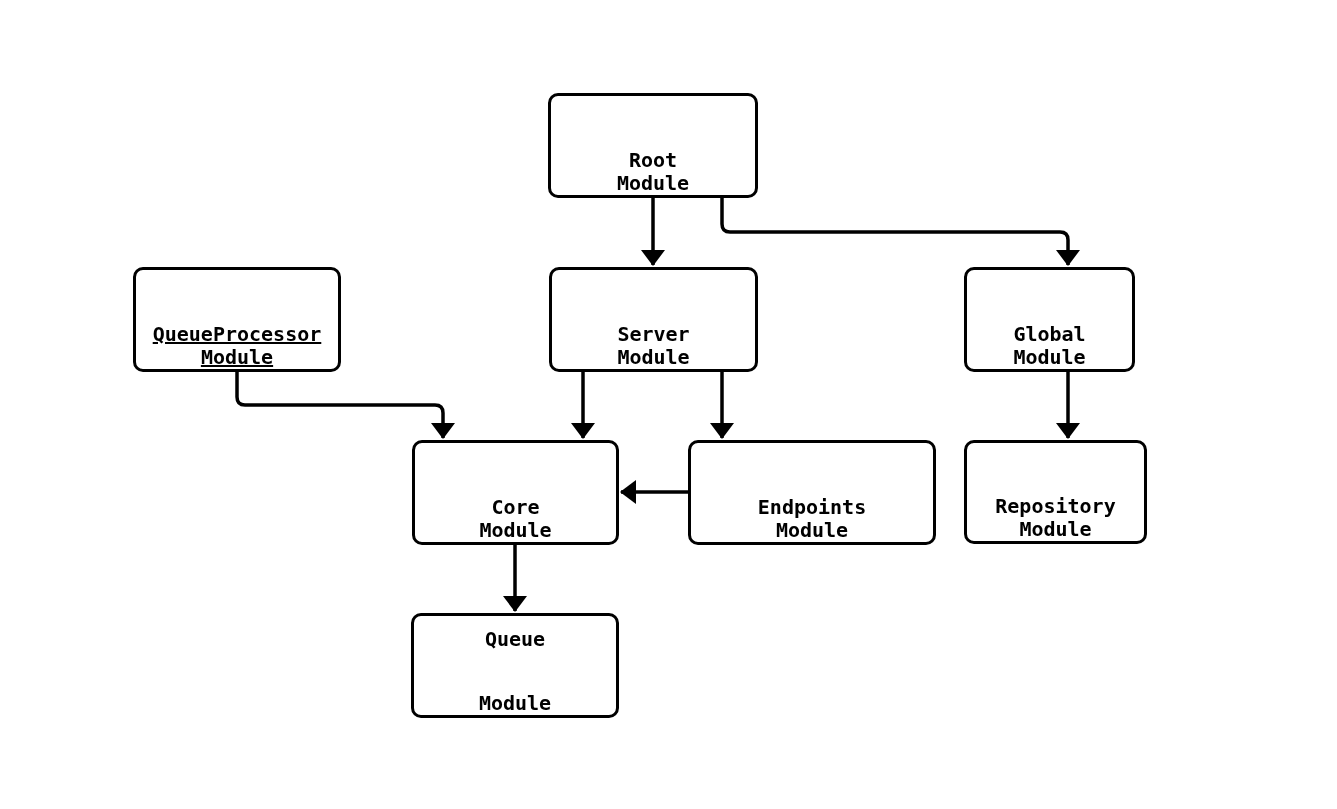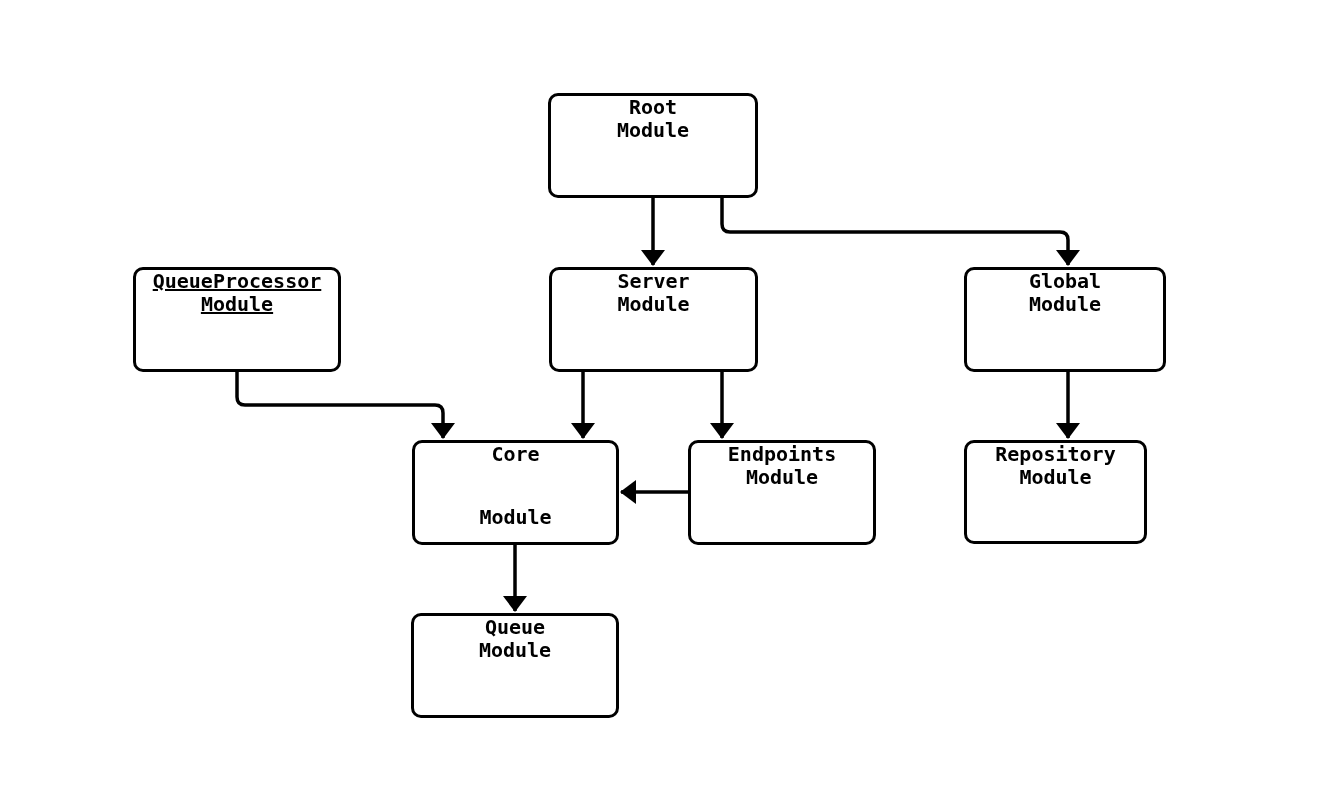--- a/index.html
+++ b/index.html
@@ -34,21 +34,21 @@
   }
   .node {
     position: absolute;
     box-sizing: border-box;
     background: #ffffff;
     border: 3.5px solid #000000;
     border-radius: 10px;
     display: flex;
     flex-direction: column;
     align-items: center;
-    justify-content: flex-start;
+    justify-content: flex-end;
     text-align: center;
     font-weight: bold;
     font-size: 20px;
     line-height: 23px;
     color: #000000;
   }
 </style>
 </head>
 <body>
 
@@ -74,34 +74,34 @@
         <div class="node-line">Module</div>
       </div>
       <div class="node" style="left: 133px; top: 267px; width: 208px; height: 105px; text-decoration: underline;">
         <div class="node-line">QueueProcessor</div>
         <div class="node-line">Module</div>
       </div>
       <div class="node" style="left: 549px; top: 267px; width: 209px; height: 105px;">
         <div class="node-line">Server</div>
         <div class="node-line">Module</div>
       </div>
-      <div class="node" style="left: 964px; top: 267px; width: 202px; height: 105px;">
+      <div class="node" style="left: 964px; top: 267px; width: 171px; height: 105px;">
         <div class="node-line">Global</div>
         <div class="node-line">Module</div>
       </div>
-      <div class="node" style="left: 412px; top: 440px; width: 207px; height: 105px; gap: 40px;">
+      <div class="node" style="left: 412px; top: 440px; width: 207px; height: 105px;">
         <div class="node-line">Core</div>
         <div class="node-line">Module</div>
       </div>
-      <div class="node" style="left: 688px; top: 440px; width: 188px; height: 105px;">
+      <div class="node" style="left: 688px; top: 440px; width: 248px; height: 105px;">
         <div class="node-line">Endpoints</div>
         <div class="node-line">Module</div>
       </div>
       <div class="node" style="left: 964px; top: 440px; width: 183px; height: 104px;">
         <div class="node-line">Repository</div>
         <div class="node-line">Module</div>
       </div>
-      <div class="node" style="left: 411px; top: 613px; width: 208px; height: 105px;">
+      <div class="node" style="left: 411px; top: 613px; width: 208px; height: 105px; gap: 41px;">
         <div class="node-line">Queue</div>
         <div class="node-line">Module</div>
       </div>
     </div>
 </div>
 
 </body></html>

